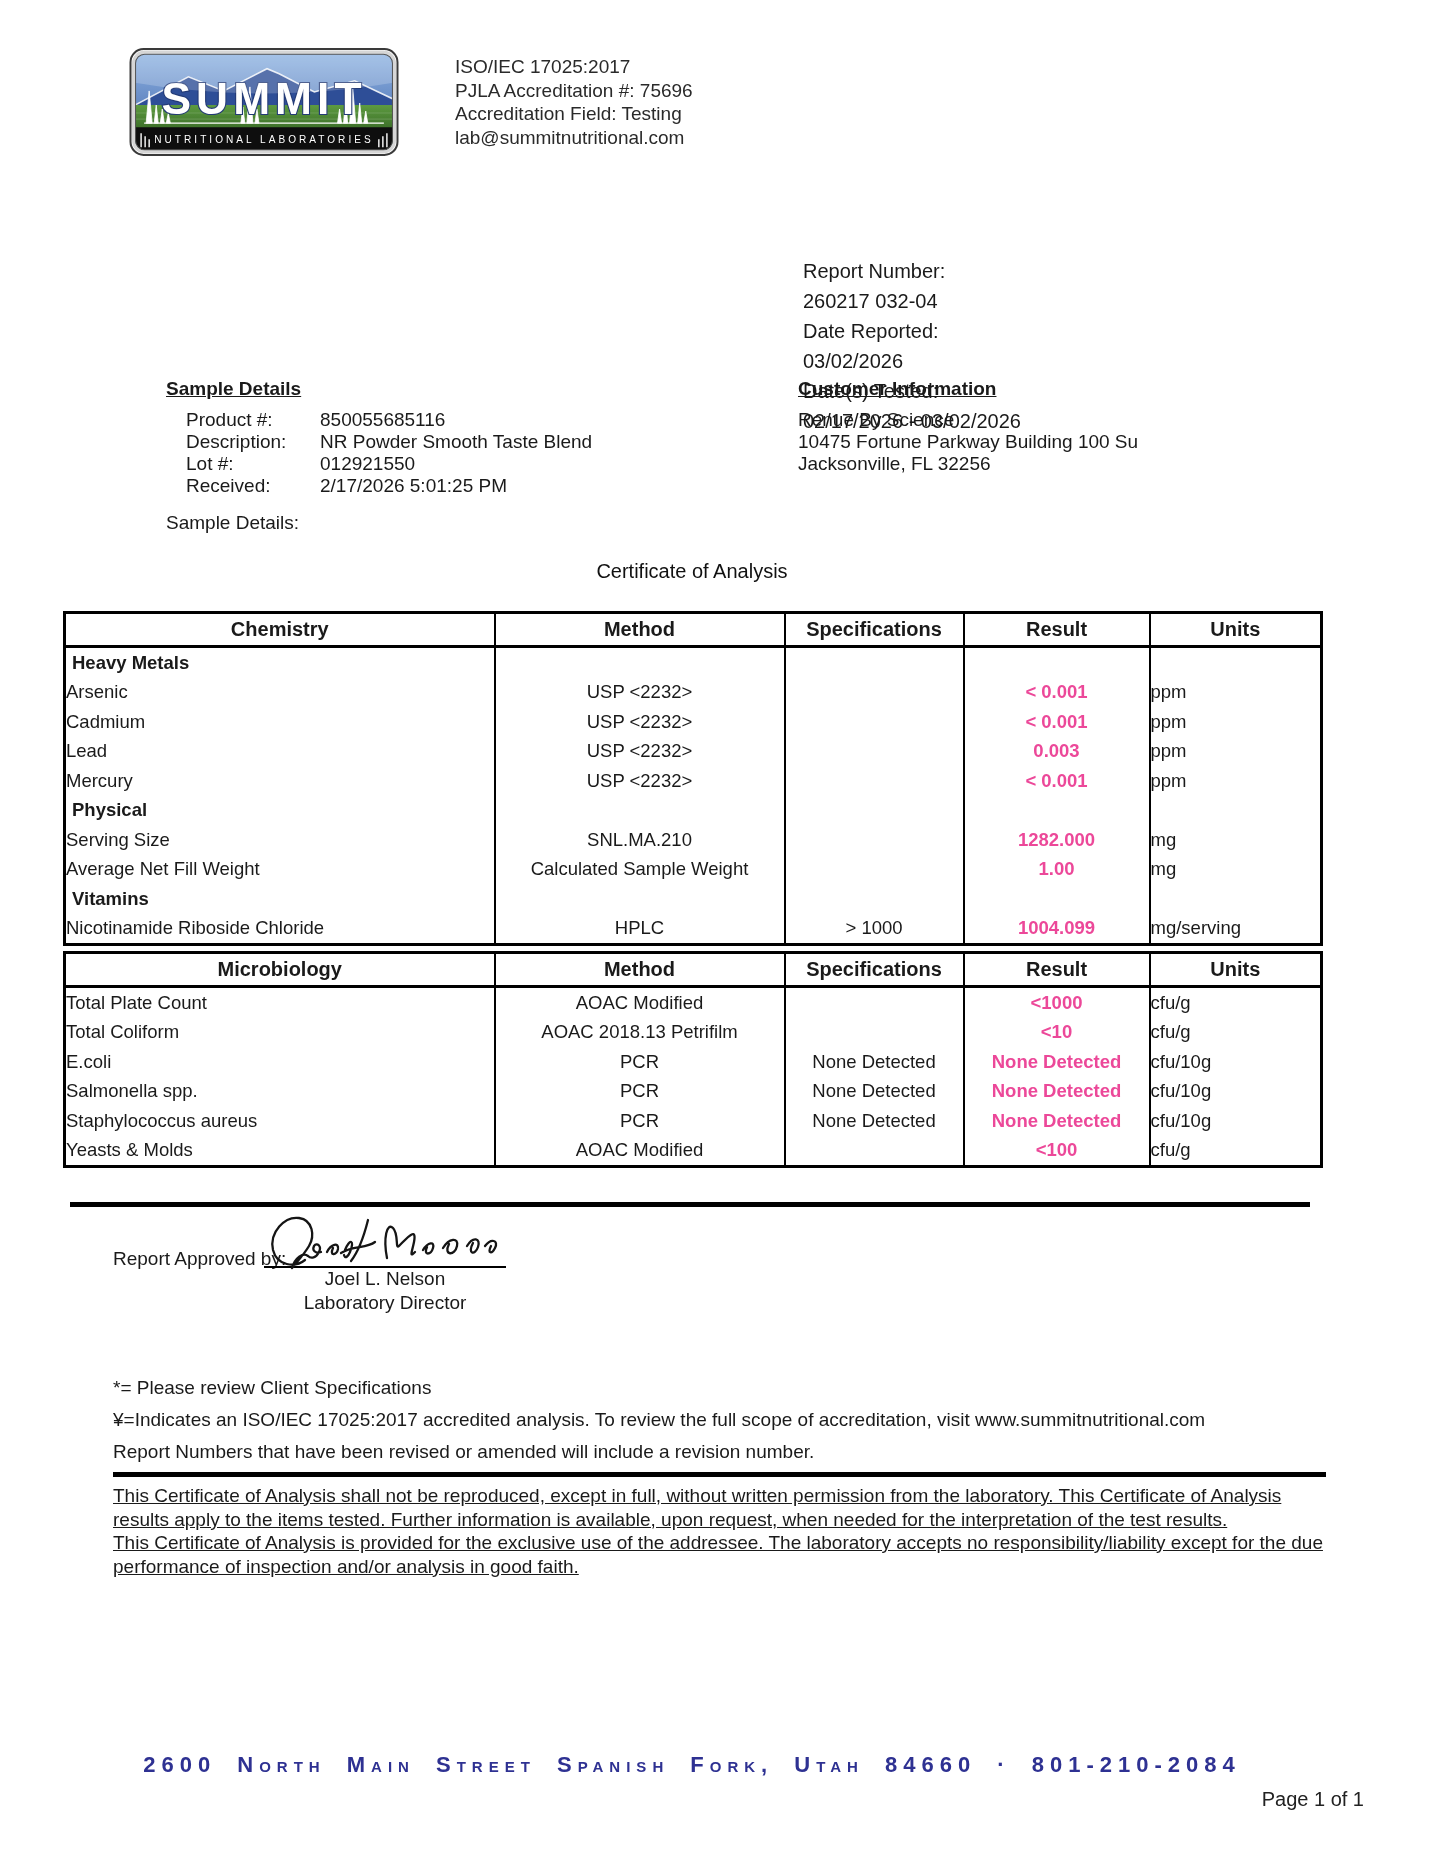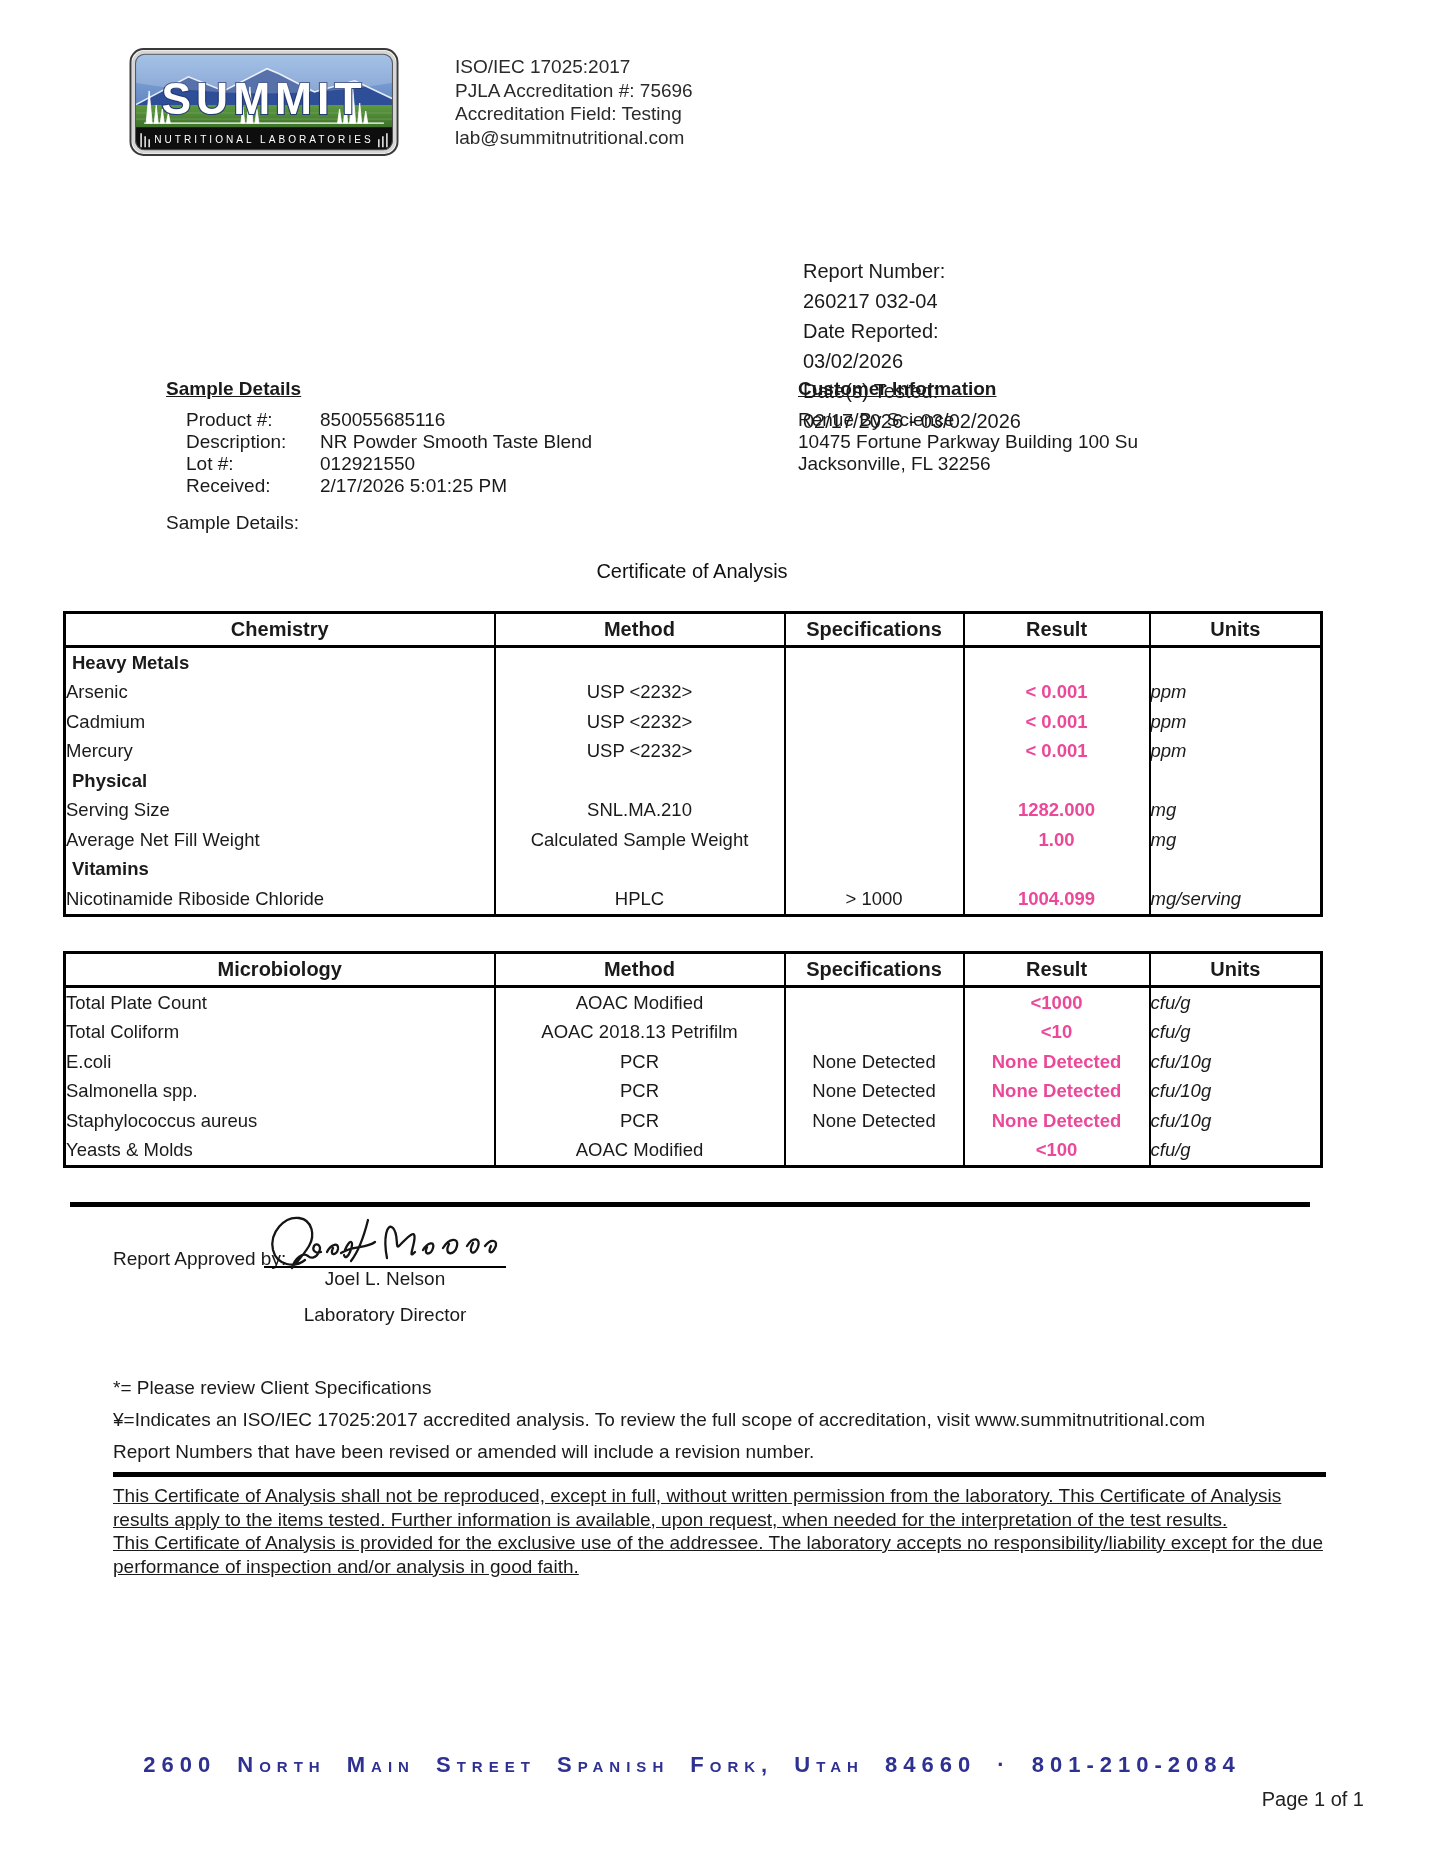--- a/index.html
+++ b/index.html
@@ -33,34 +33,34 @@
   .micro-pos{top:951px;}
   table.coa{border-collapse:collapse;table-layout:fixed;width:1257px;border:3px solid #000;}
   table.coa th{border-bottom:3px solid #000;font-size:20px;font-weight:bold;
                text-align:center;height:31px;padding:0;}
   table.coa th + th, table.coa td + td{border-left:2.5px solid #000;}
   table.coa td{height:29.5px;padding:0;font-size:18.5px;vertical-align:middle;overflow:hidden;}
   td.cell-name{padding-left:10px;}
   tr.section td.cell-name{font-weight:bold;padding-left:6px;}
   td.cell-method,td.cell-spec{text-align:center;}
   td.cell-result{text-align:center;font-size:13px;padding-right:8px;color:#ec4899;font-weight:bold;}
-  td.cell-units{padding-left:13px;font-size:19px;font-style:italic;}
+  td.cell-units{padding-left:13px;font-size:19px;}
 
   
   .rule{position:absolute;background:#000;height:4.5px;}
   .rule-sig{left:70px;top:1202px;width:1240px;}
   .rule-disc{left:113px;top:1472px;width:1213px;}
 
   
   .approve-lbl{position:absolute;left:113px;top:1248px;font-size:19px;}
   .sig-block{position:absolute;left:264px;top:1208px;width:242px;}
   .sig-svg{display:block;width:242px;height:62px;}
   .sig-line{width:242px;border-bottom:2px solid #000;margin-top:-4px;}
   .sig-name{text-align:center;font-size:19px;}
-  .sig-role{text-align:center;font-size:19px;margin-top:14px;}
+  .sig-role{text-align:center;font-size:19px;margin-top:2px;}
 
   
   .footnotes{position:absolute;left:113px;top:1372px;font-size:19px;}
   .footnotes div{line-height:32px;}
   .disclaimer{position:absolute;left:113px;top:1484px;width:1218px;font-size:19px;line-height:23.5px;text-decoration:underline;}
   .disclaimer p{margin:0;}
 
   
   .footer-addr{position:absolute;left:64px;top:1752px;width:1256px;text-align:center;
                font-variant:small-caps;letter-spacing:6px;word-spacing:9px;
@@ -197,20 +197,27 @@
           <td class="cell-units">ppm</td>
         </tr>
         <tr>
           <td class="cell-name">Cadmium</td>
           <td class="cell-method">USP &lt;2232&gt;</td>
           <td class="cell-spec"></td>
           <td class="cell-result">&lt; 0.001</td>
           <td class="cell-units">ppm</td>
         </tr>
         <tr>
+          <td class="cell-name">Lead</td>
+          <td class="cell-method">USP &lt;2232&gt;</td>
+          <td class="cell-spec"></td>
+          <td class="cell-result">0.003</td>
+          <td class="cell-units">ppm</td>
+        </tr>
+        <tr>
           <td class="cell-name">Mercury</td>
           <td class="cell-method">USP &lt;2232&gt;</td>
           <td class="cell-spec"></td>
           <td class="cell-result">&lt; 0.001</td>
           <td class="cell-units">ppm</td>
         </tr>
         <tr class="section">
           <td class="cell-name">Physical</td>
           <td class="cell-method"></td>
           <td class="cell-spec"></td>

